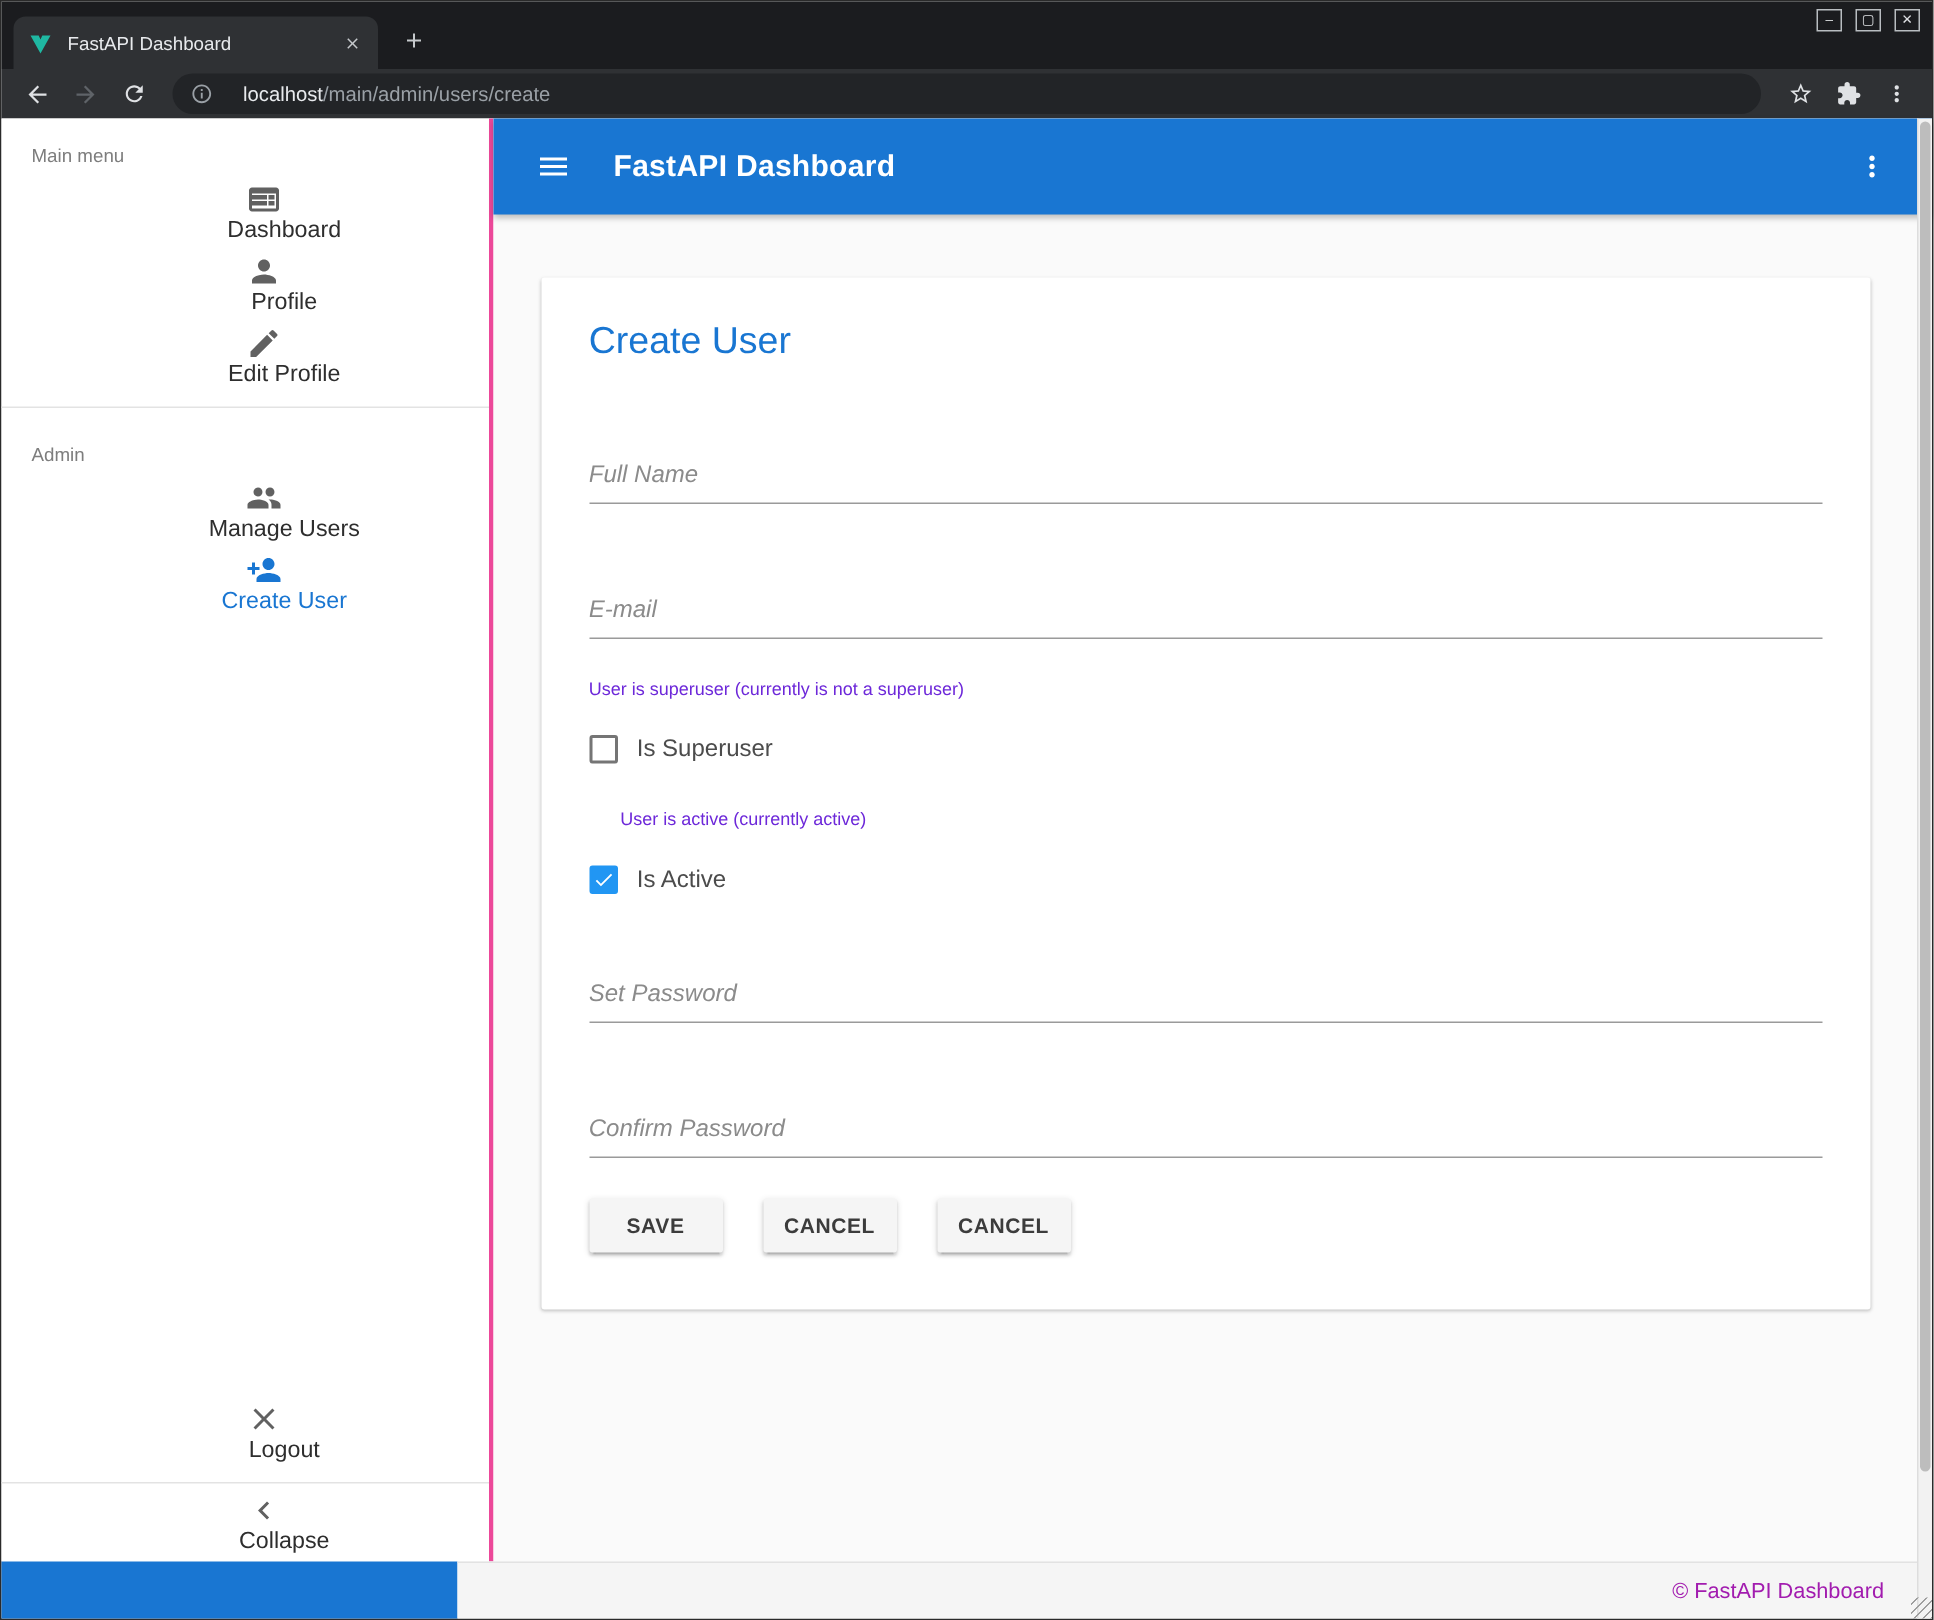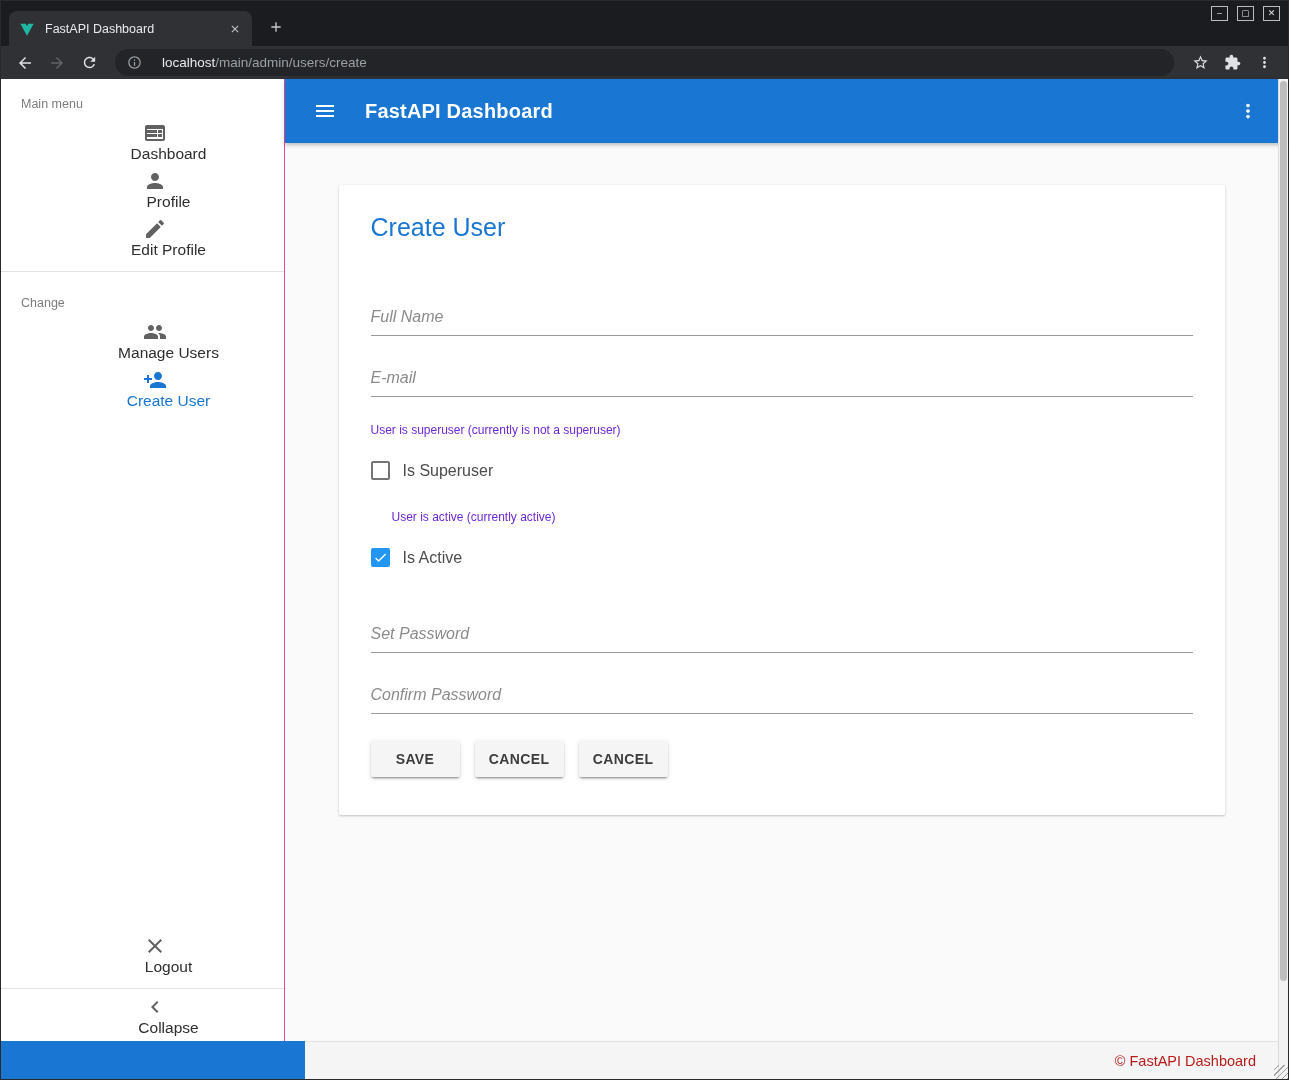--- a/index.html
+++ b/index.html
@@ -22,60 +22,60 @@
   .urlbar { flex: 1; height: 27px; margin: 0 8px; background: #222427; border-radius: 14px; display: flex; align-items: center; padding: 0 12px; gap: 20px; color: #dfe1e4; font-size: 13.5px; }
   .url-host { color: #e8eaed; }
   .url-path { color: #9aa0a6; }
   .urlbar .icon-sm { color: #9aa0a6; }
 
   
   .app { flex: 1; display: flex; flex-direction: column; position: relative; min-height: 0; }
   .app-row { flex: 1; display: flex; min-height: 0; }
 
   
-  .sidebar { width: 284px; background: #fff; border-right: 1px solid #ec4899; display: flex; flex-direction: column; flex: 0 0 auto; }
+  .sidebar { width: 328px; background: #fff; border-right: 3px solid #ec4899; display: flex; flex-direction: column; flex: 0 0 auto; }
   .section-header { padding: 18px 20px 10px; font-size: 12.5px; color: #7d7d7d; }
   .side-item { height: 48px; display: flex; align-items: center; padding-left: 24px; color: #2e2e2e; font-size: 15.5px; cursor: pointer; flex-direction: column; }
   .side-item .icon { width: 24px; height: 24px; color: #616161; flex: 0 0 auto; }
   .side-item .side-label { margin-left: 28px; }
   .side-item.active { color: #1976d2; }
   .side-item.active .icon { color: #1976d2; }
   .divider { height: 1px; background: #e3e3e3; margin: 6px 0; flex: 0 0 auto; }
   .side-spacer { flex: 1; }
 
   
   .main { flex: 1; display: flex; flex-direction: column; background: #fafafa; min-width: 0; }
   .appbar { height: 64px; background: #1976d2; color: #fff; display: flex; align-items: center; padding: 0 22px; box-shadow: 0 2px 4px rgba(0,0,0,.25); position: relative; z-index: 2; flex: 0 0 auto; }
   .appbar .icon-btn { width: 36px; height: 36px; display: flex; align-items: center; justify-content: center; cursor: pointer; color: #fff; }
   .appbar-title { margin-left: 22px; font-size: 20px; font-weight: 700; letter-spacing: .2px; }
   .appbar-spacer { flex: 1; }
 
   .content { flex: 1; overflow: hidden; padding-right: 10px; }
   .card { width: 886px; margin: 42px auto 0; background: #fff; border-radius: 2px; box-shadow: 0 1px 3px rgba(0,0,0,.14), 0 1px 2px rgba(0,0,0,.1); padding: 28px 32px 38px; }
   .card-title { color: #1976d2; font-size: 25px; font-weight: 400; }
 
-  .field { margin-top: 27px; }
+  .field { margin-top: 56px; }
   .field.first { margin-top: 60px; }
   .mat-input { display: block; width: 100%; border: 0; outline: 0; background: transparent; border-bottom: 1px solid #9a9a9a; font-family: "Liberation Sans", sans-serif; font-size: 16px; color: rgba(0,0,0,.87); padding: 6px 0 9px; font-style: italic; }
   .mat-input::placeholder { color: #8b8b8b; opacity: 1; }
 
   .hint { margin-top: 26px; font-size: 12px; color: #6d28d9; }
   .cb-row { margin-top: 24px; display: flex; align-items: center; cursor: pointer; }
   .cb-box { width: 19px; height: 19px; border: 2px solid #757575; border-radius: 2px; flex: 0 0 auto; }
   .cb-box.checked { border-color: #2196f3; background: #2196f3; display: flex; align-items: center; justify-content: center; }
   .cb-label { margin-left: 13px; font-size: 16px; color: #4c4c4c; }
 
   .pw-gap { margin-top: 52px; }
-  .btn-row { margin-top: 27px; display: flex; gap: 15px; align-items: flex-end; }
+  .btn-row { margin-top: 27px; display: flex; gap: 27px; align-items: flex-end; }
   .btn { min-width: 89px; height: 36px; background: #f5f5f5; border: 0; border-radius: 2px; font-family: "Liberation Sans", sans-serif; font-size: 14px; font-weight: 700; color: #3c3c3c; letter-spacing: .4px; cursor: pointer; box-shadow: 0 3px 1px -2px rgba(0,0,0,.2), 0 2px 2px 0 rgba(0,0,0,.14), 0 1px 5px 0 rgba(0,0,0,.12); }
 
   
   .footer-row { height: 38px; display: flex; flex: 0 0 auto; }
   .footer-left { width: 304px; background: #1976d2; flex: 0 0 auto; }
-  .footer-right { flex: 1; background: #f5f5f5; border-top: 1px solid #e2e2e2; display: flex; align-items: center; justify-content: flex-end; padding-right: 32px; font-size: 14.5px; color: #b91c1c; }
+  .footer-right { flex: 1; background: #f5f5f5; border-top: 1px solid #e2e2e2; display: flex; align-items: center; justify-content: flex-end; padding-right: 32px; font-size: 14.5px; color: #a21caf; }
 
   
   .scrollbar { position: absolute; top: 0; right: 0; bottom: 0; width: 10px; background: #f2f2f2; border-left: 1px solid #ddd; z-index: 3; }
   .scroll-thumb { position: absolute; top: 2px; left: 1px; width: 7px; height: 90%; background: #bdbdbd; border-radius: 4px; }
   .resize-grip { position: absolute; right: 0; bottom: 0; width: 14px; height: 14px; z-index: 4;
     background: repeating-linear-gradient(135deg, transparent 0 3px, #9e9e9e 3px 4px); cursor: nwse-resize; }
 
   svg { display: block; }
 </style>
 </head>
@@ -186,21 +186,21 @@
           <span class="icon">
             <svg width="24" height="24" viewBox="0 0 24 24">
                 <path fill="currentColor" d="M3 17.25V21h3.75L17.81 9.94l-3.75-3.75L3 17.25zM20.71 7.04c.39-.39.39-1.02 0-1.41l-2.34-2.34a.996.996 0 0 0-1.41 0l-1.83 1.83 3.75 3.75 1.83-1.83z"></path>
               </svg>
           </span>
           <span class="side-label">Edit Profile</span>
         </div>
 
 
         <div class="divider"></div>
-        <div class="section-header">Change</div>
+        <div class="section-header">Admin</div>
 
         <div class="side-item">
           <span class="icon">
             <svg width="24" height="24" viewBox="0 0 24 24">
                 <path fill="currentColor" d="M16 11c1.66 0 2.99-1.34 2.99-3S17.66 5 16 5c-1.66 0-3 1.34-3 3s1.34 3 3 3zm-8 0c1.66 0 2.99-1.34 2.99-3S9.66 5 8 5C6.34 5 5 6.34 5 8s1.34 3 3 3zm0 2c-2.33 0-7 1.17-7 3.5V19h14v-2.5c0-2.33-4.67-3.5-7-3.5zm8 0c-.29 0-.62.02-.97.05 1.16.84 1.97 1.97 1.97 3.45V19h6v-2.5c0-2.33-4.67-3.5-7-3.5z"></path>
               </svg>
           </span>
           <span class="side-label">Manage Users</span>
         </div>
 

